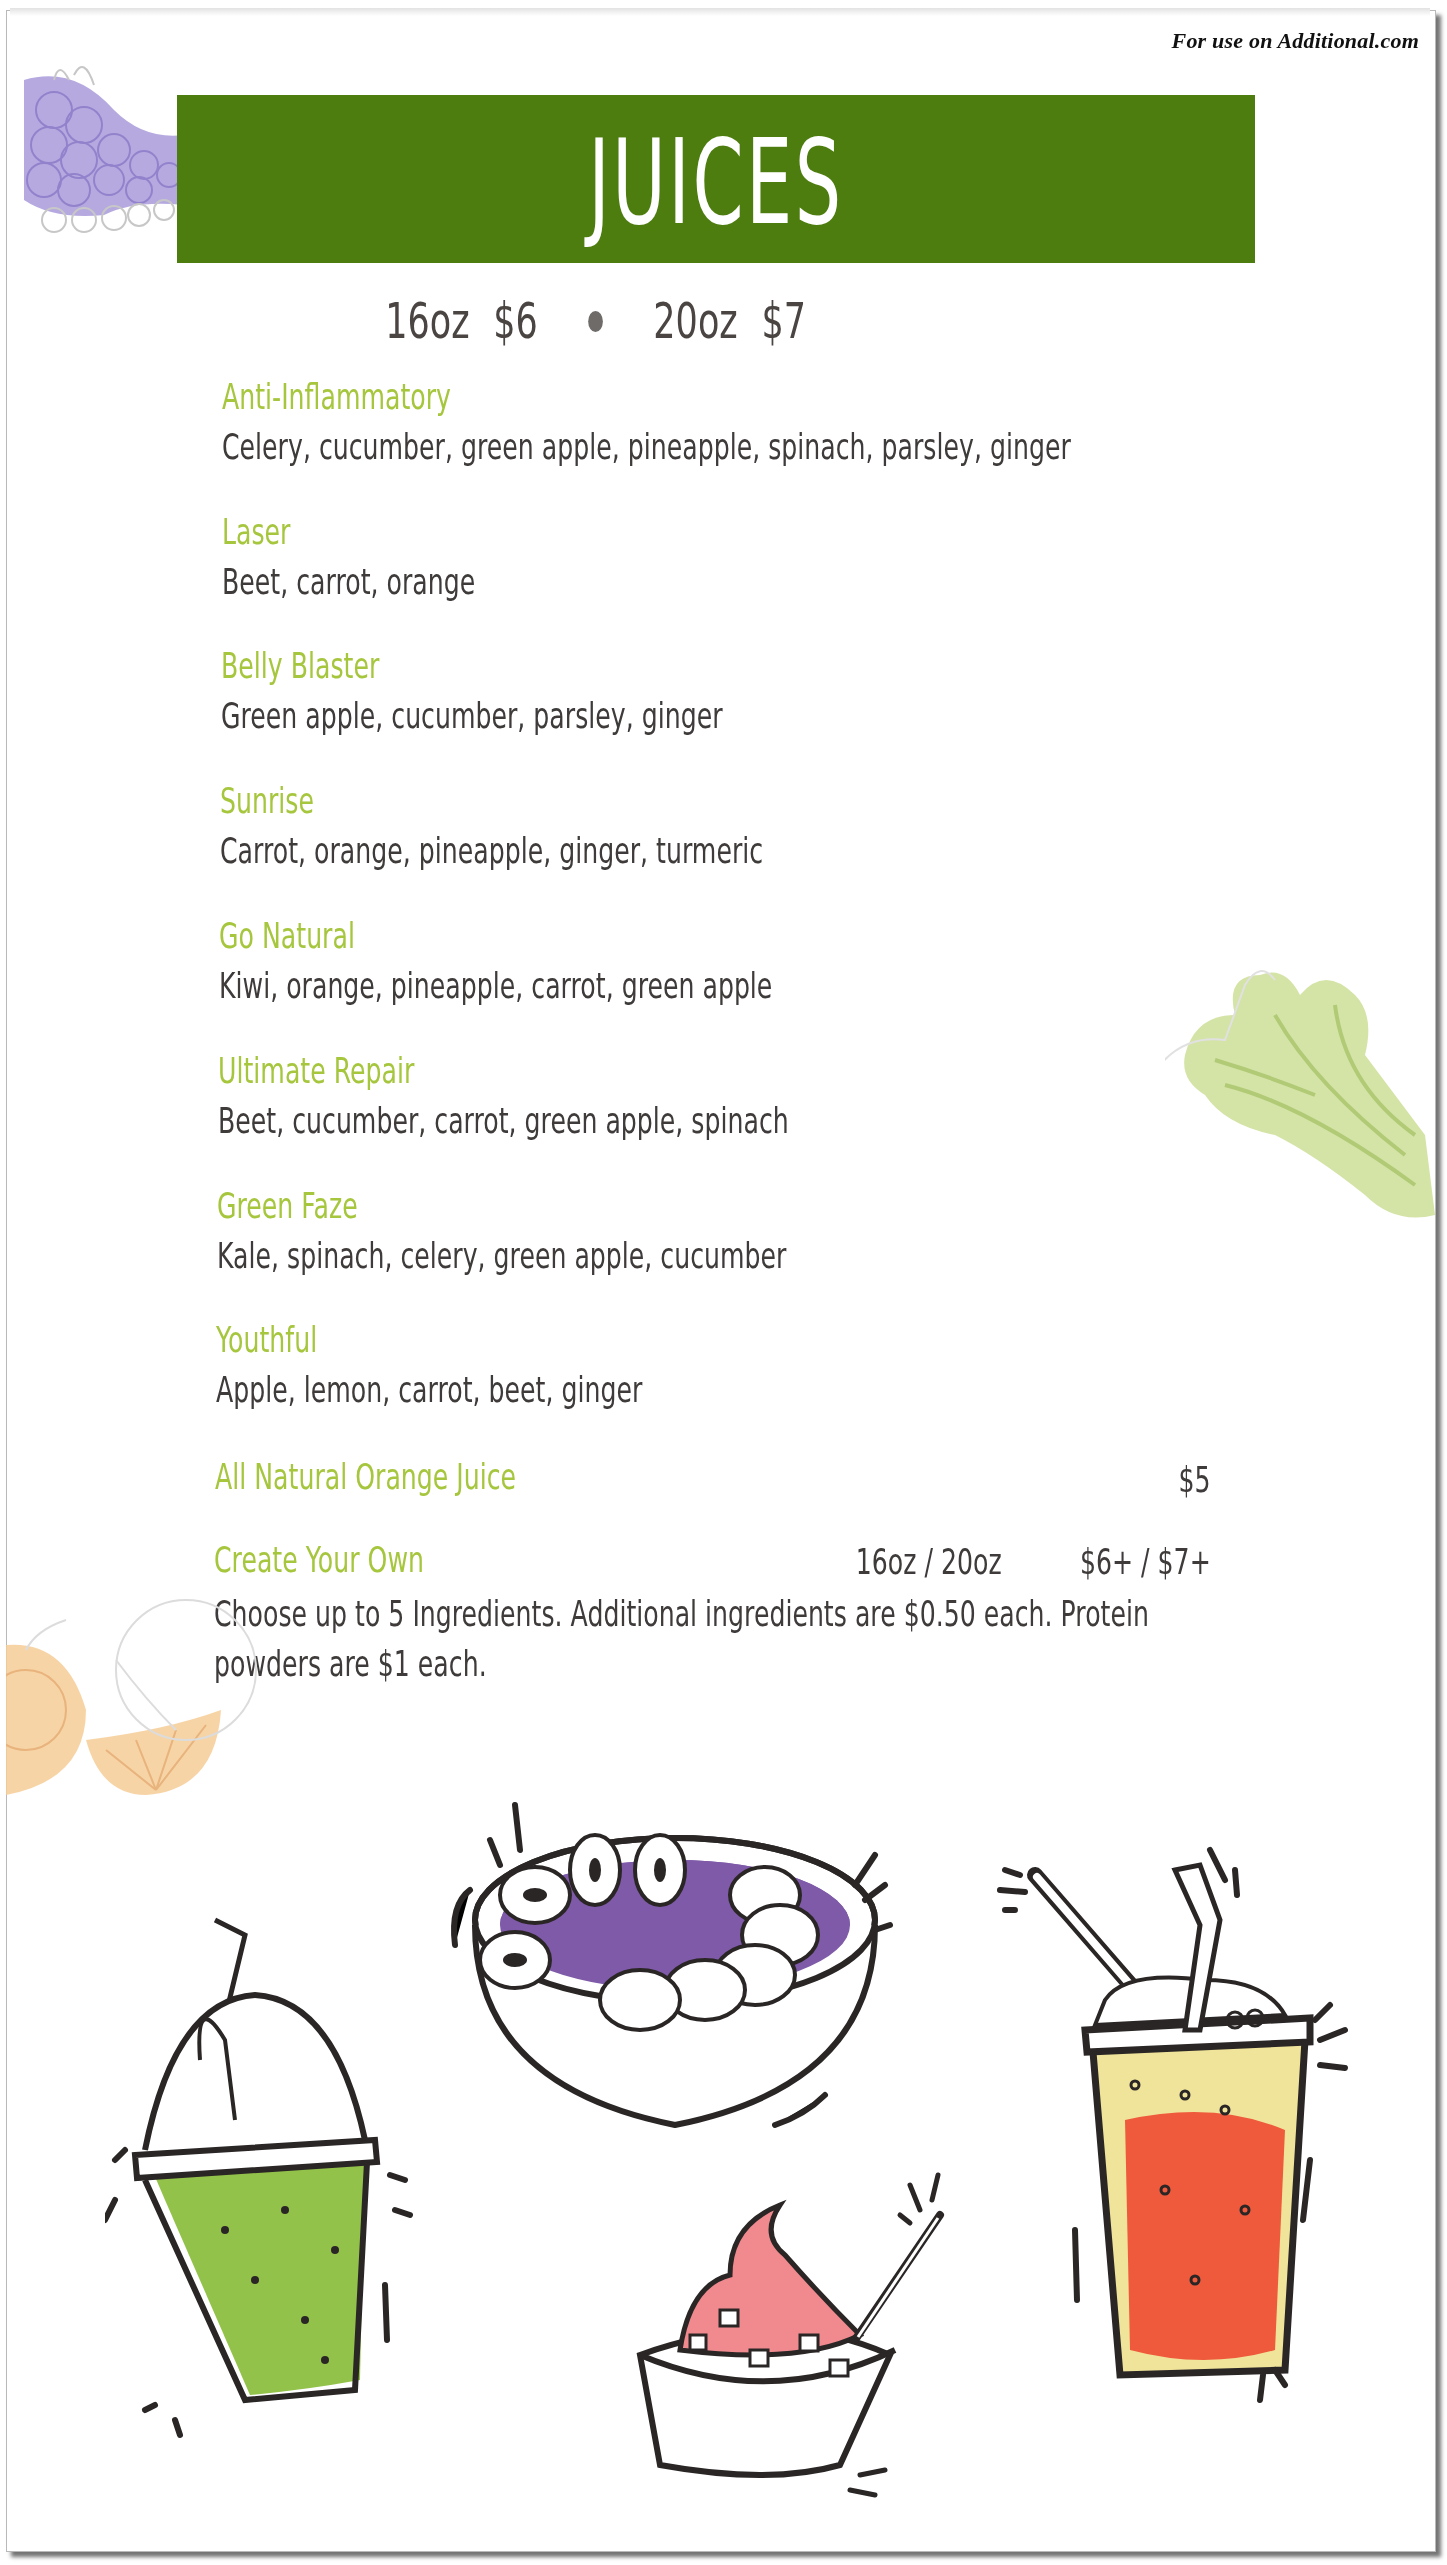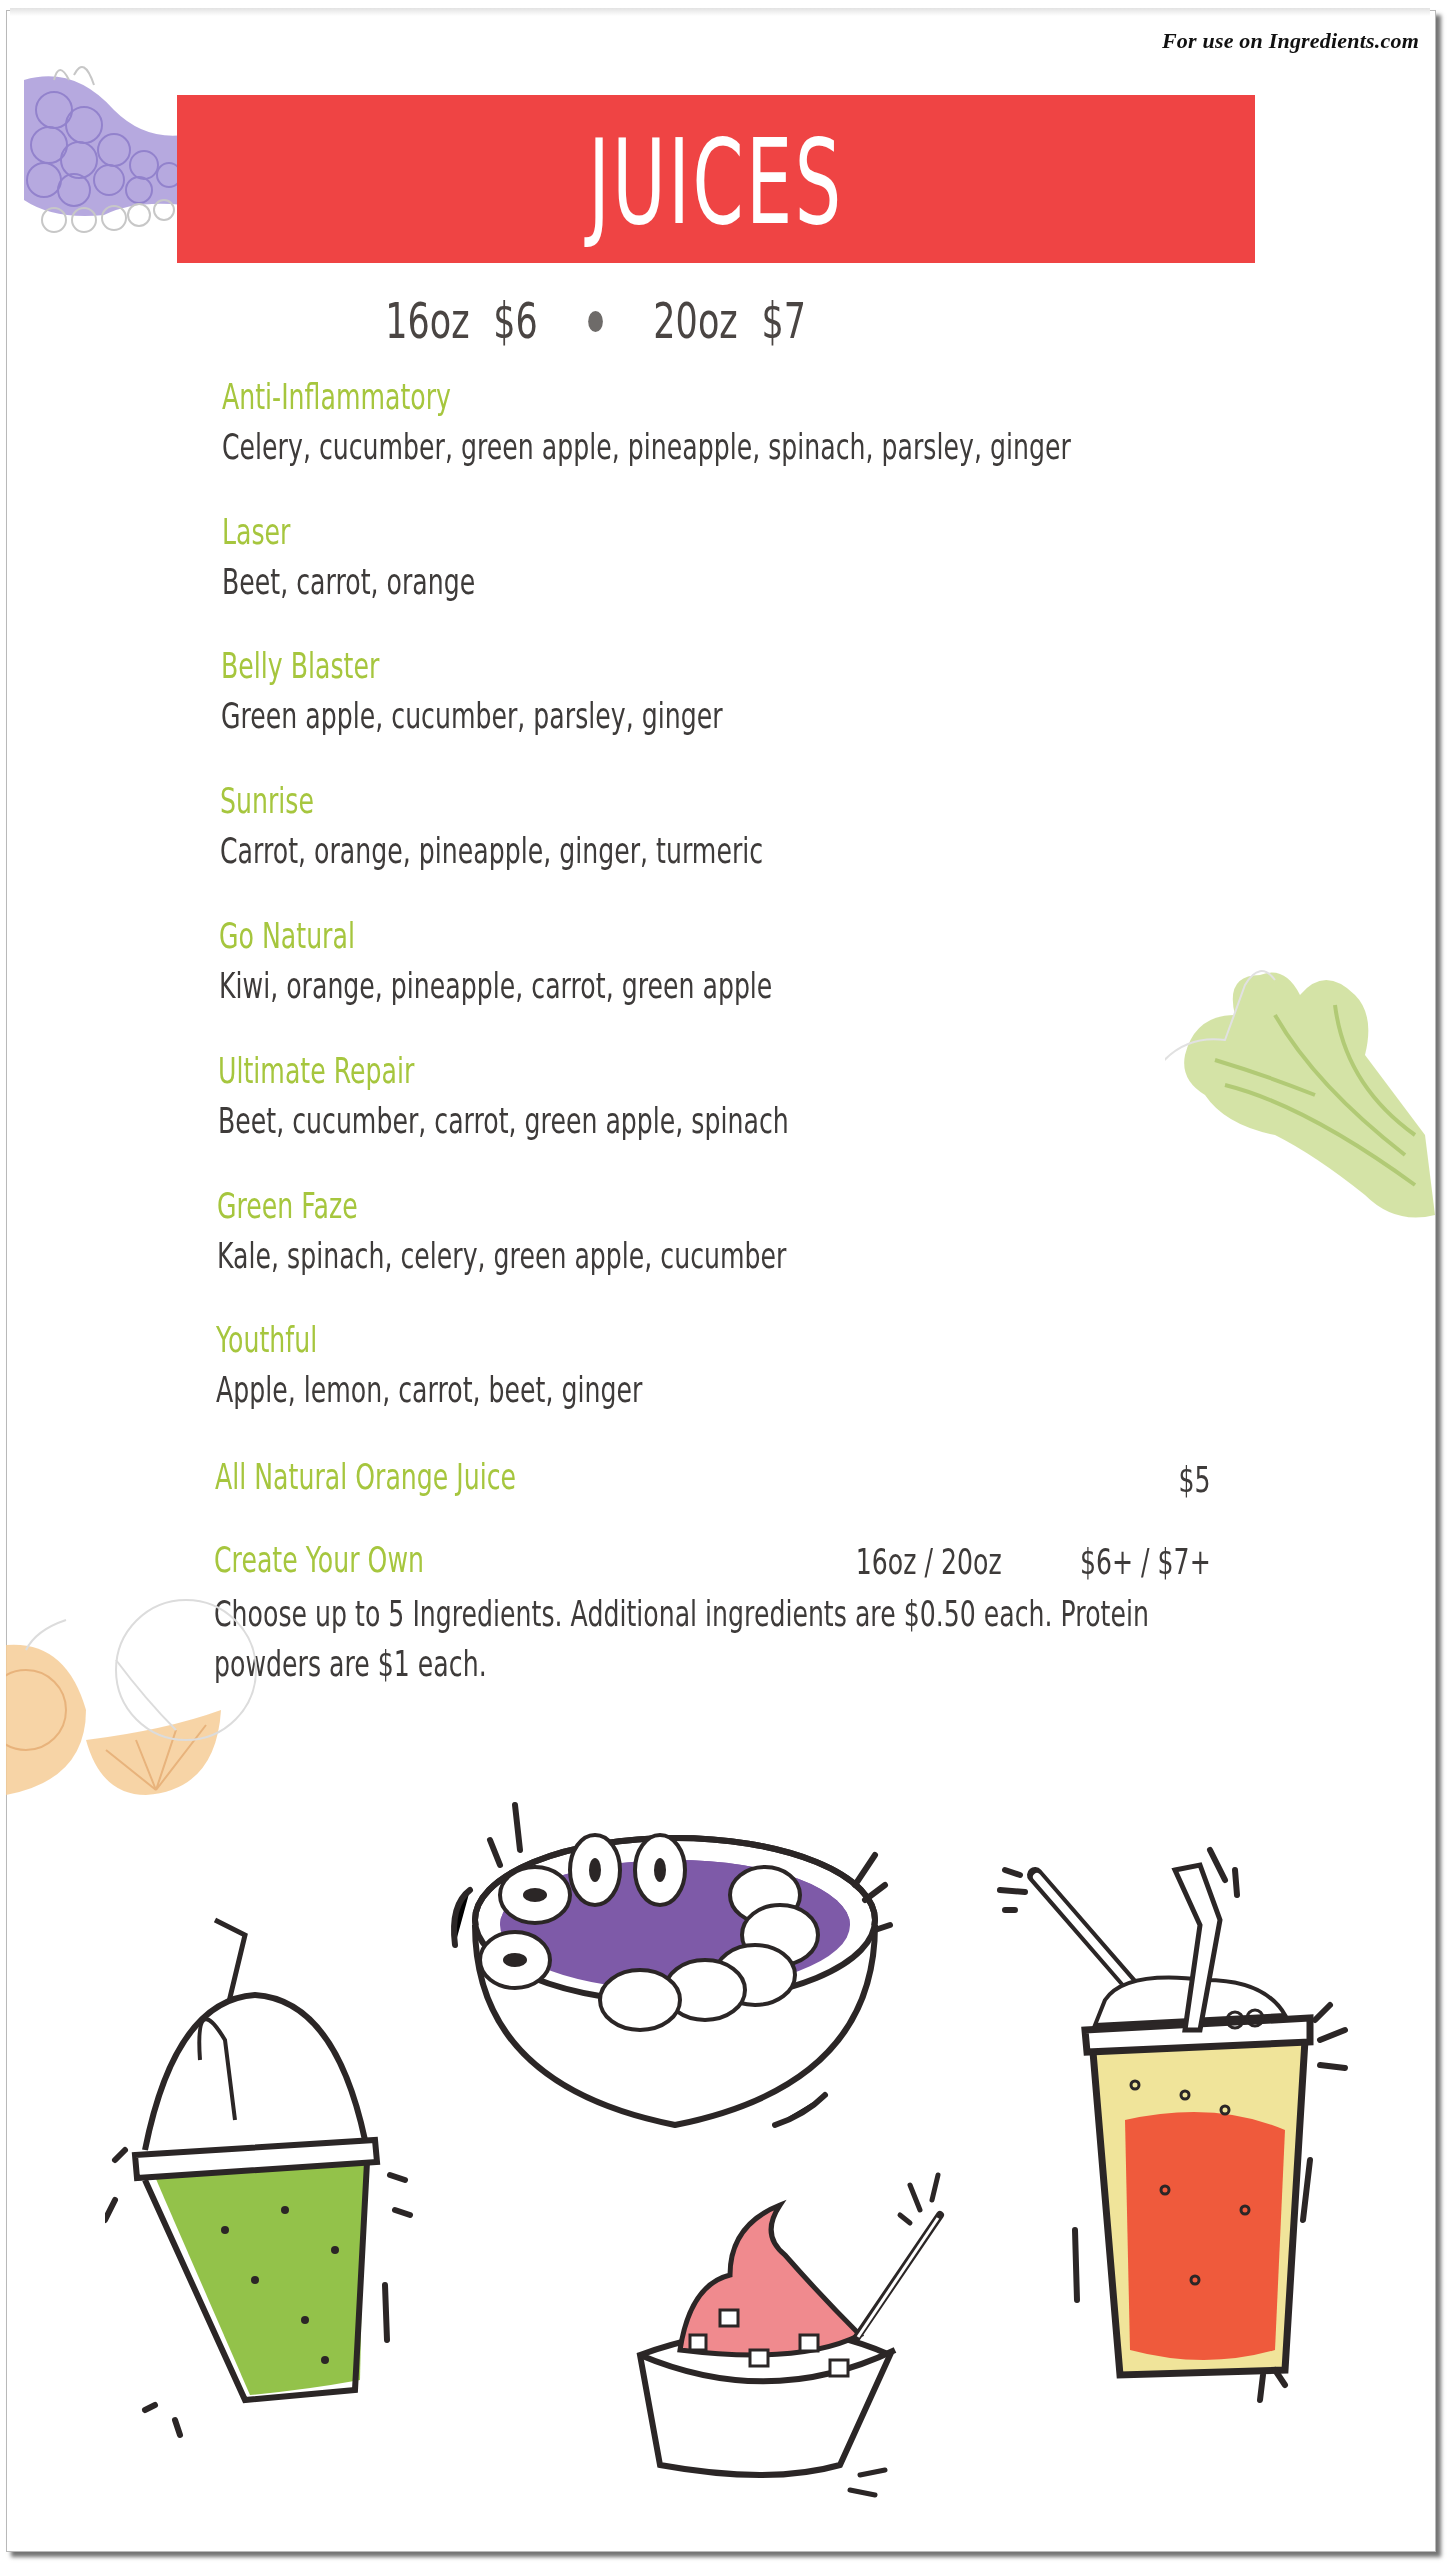--- a/index.html
+++ b/index.html
@@ -11,21 +11,21 @@
   }
   .topfade { position:absolute; left:10px; top:8px; width:1420px; height:8px;
     background:linear-gradient(#e2e2e2,#ffffff); }
   .watermark {
     position:absolute; right:28px; top:28px;
     font-family:"Liberation Serif", serif; font-style:italic; font-weight:bold;
     font-size:22px; color:#111; letter-spacing:0.2px;
   }
   .banner {
     position:absolute; left:177px; top:95px; width:1078px; height:168px;
-    background:#ef4444;
+    background:#4d7c0f;
     display:flex; align-items:center; justify-content:center;
   }
   .banner-title {
     color:#ffffff; font-family:"DejaVu Sans", sans-serif; font-weight:normal;
     font-size:118px; line-height:1; letter-spacing:4px;
     transform:scaleX(0.62); transform-origin:center;
     margin-top:6px;
   }
   .sizes {
     position:absolute; left:0; width:1192px; top:296px; text-align:center;
@@ -46,21 +46,21 @@
 
   .deco { position:absolute; }
   svg { display:block; }
 </style>
 </head>
 <body>
 
 <div class="page"></div>
 <div class="topfade"></div>
 
-<div class="watermark">For use on Ingredients.com</div>
+<div class="watermark">For use on Additional.com</div>
 
 <div class="deco" style="left:14px;top:60px;">
   <svg width="170" height="180" viewBox="0 0 170 180">
     <path d="M10 20 Q60 5 100 50 Q130 80 170 75 L170 145 Q120 140 90 155 Q40 160 10 140 Z" fill="#a99ad9" opacity="0.85"></path>
     <g fill="none" stroke="#8a79c8" stroke-width="2" opacity="0.8">
       <circle cx="40" cy="50" r="18"></circle>
         <circle cx="70" cy="65" r="18"></circle>
         <circle cx="35" cy="85" r="18"></circle>
       <circle cx="65" cy="100" r="18"></circle>
         <circle cx="100" cy="90" r="16"></circle>

